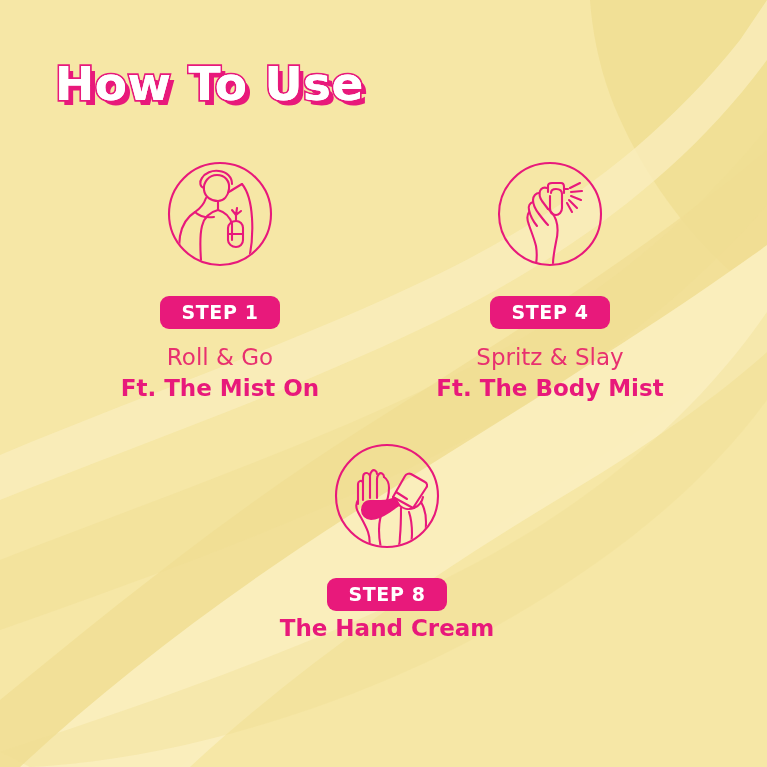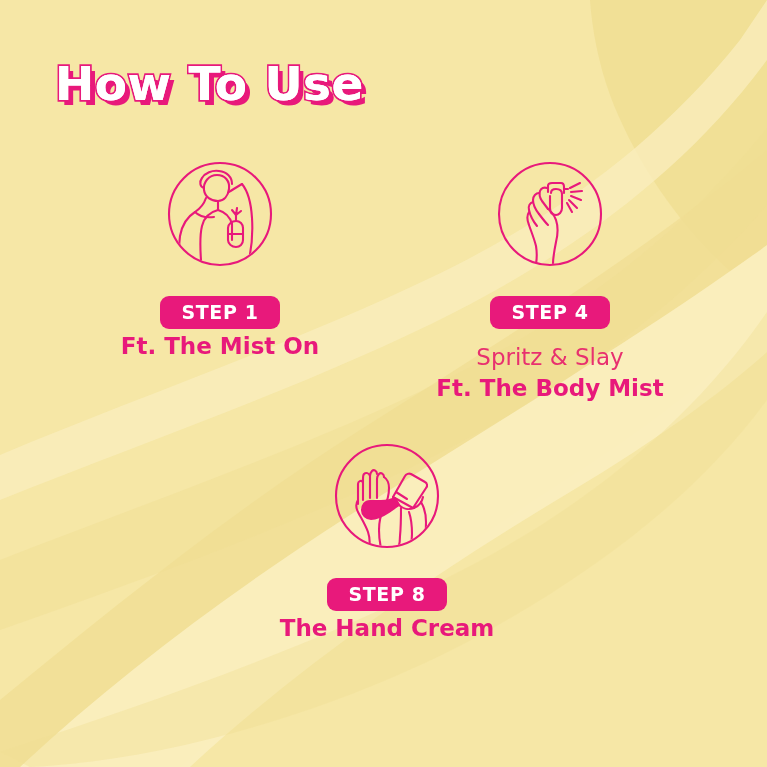--- a/index.html
+++ b/index.html
@@ -153,20 +153,21 @@
           <path d="M66,64 L66,80"></path>
           <path d="M76,24 C81,30 85,42 86,58 C87,74 85,92 82,104"></path>
           <path d="M62,68 C62,64 66,61 70,61 C74,61 77,64 77,68 L77,80 C77,84 74,87 70,87 C66,87 62,84 62,80 Z"></path>
           <path d="M70,61 L70,55"></path>
           <path d="M70,55 L66,50 M70,55 L75,51 M70,55 L71,48"></path>
           <path d="M62,74 L77,74"></path>
         </g>
       </g>
     </svg>
     <span class="step-badge">STEP 1</span>
+    <span class="step-line1">Roll &amp; Go</span>
     <span class="step-line2">Ft. The Mist On</span>
   </div>
 
   <div class="step" id="step-2">
     <svg class="step-icon" viewBox="0 0 108 108">
       <g fill="none" stroke="#E8197B" stroke-width="2.1" stroke-linecap="round" stroke-linejoin="round">
         <circle cx="54" cy="54" r="51"></circle>
         <clipPath id="c2">
             <circle cx="54" cy="54" r="50"></circle>
           </clipPath>

